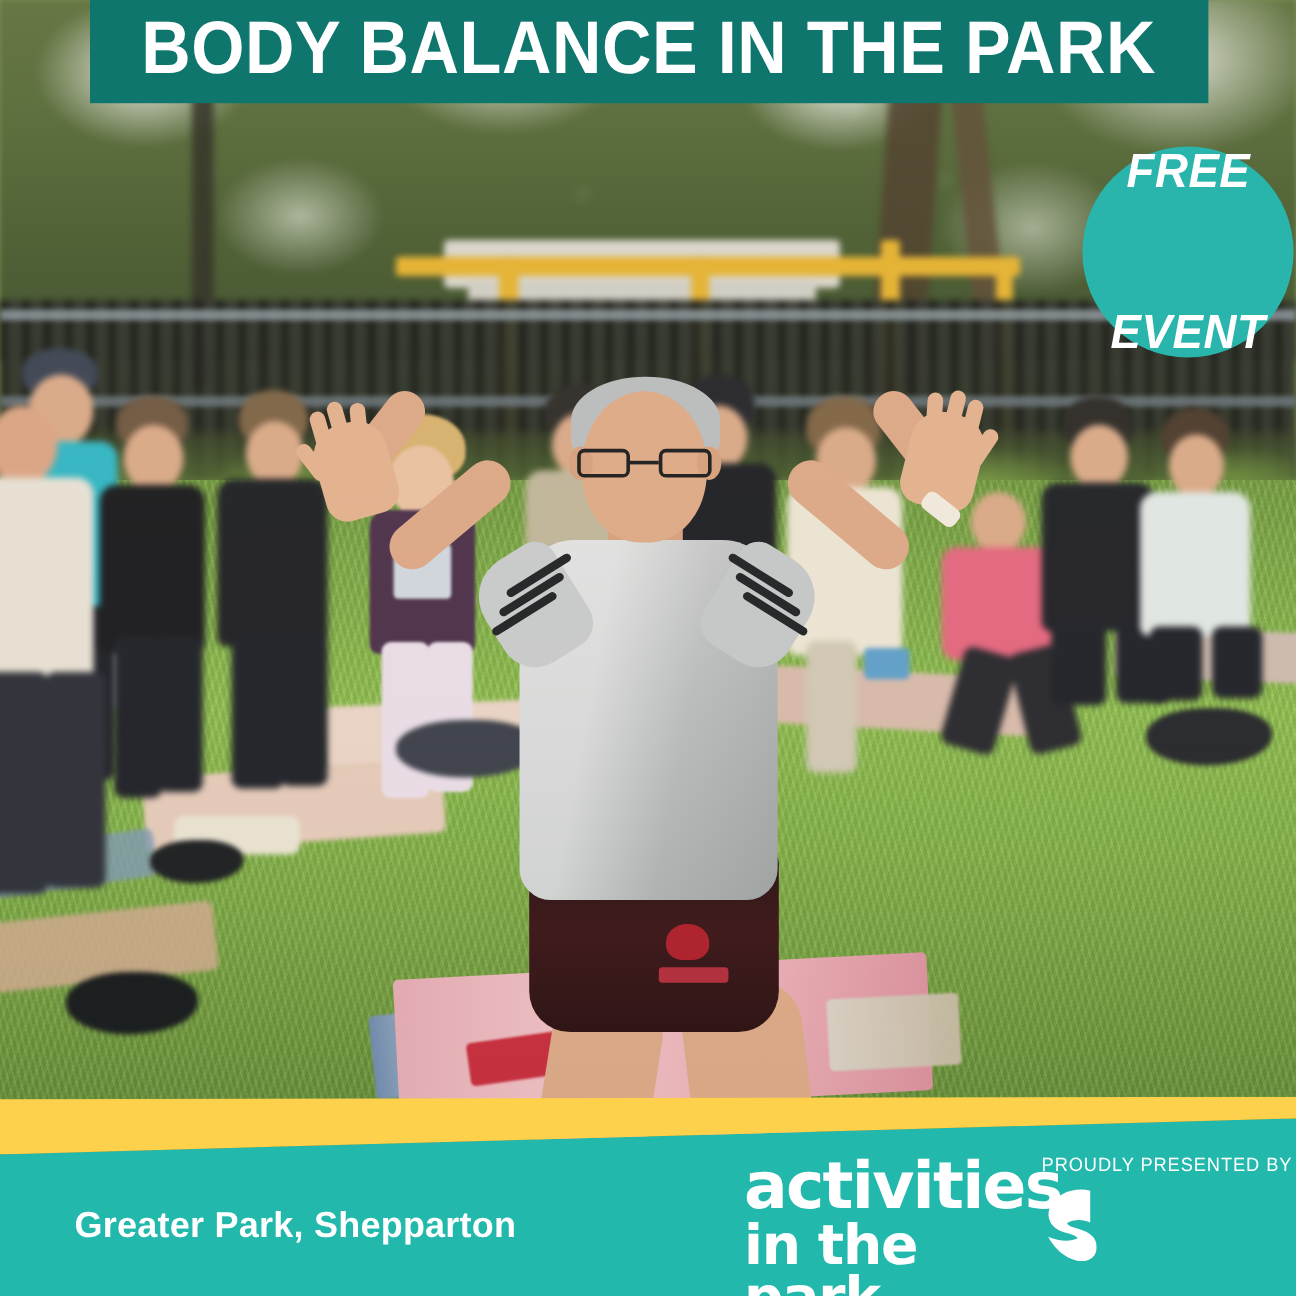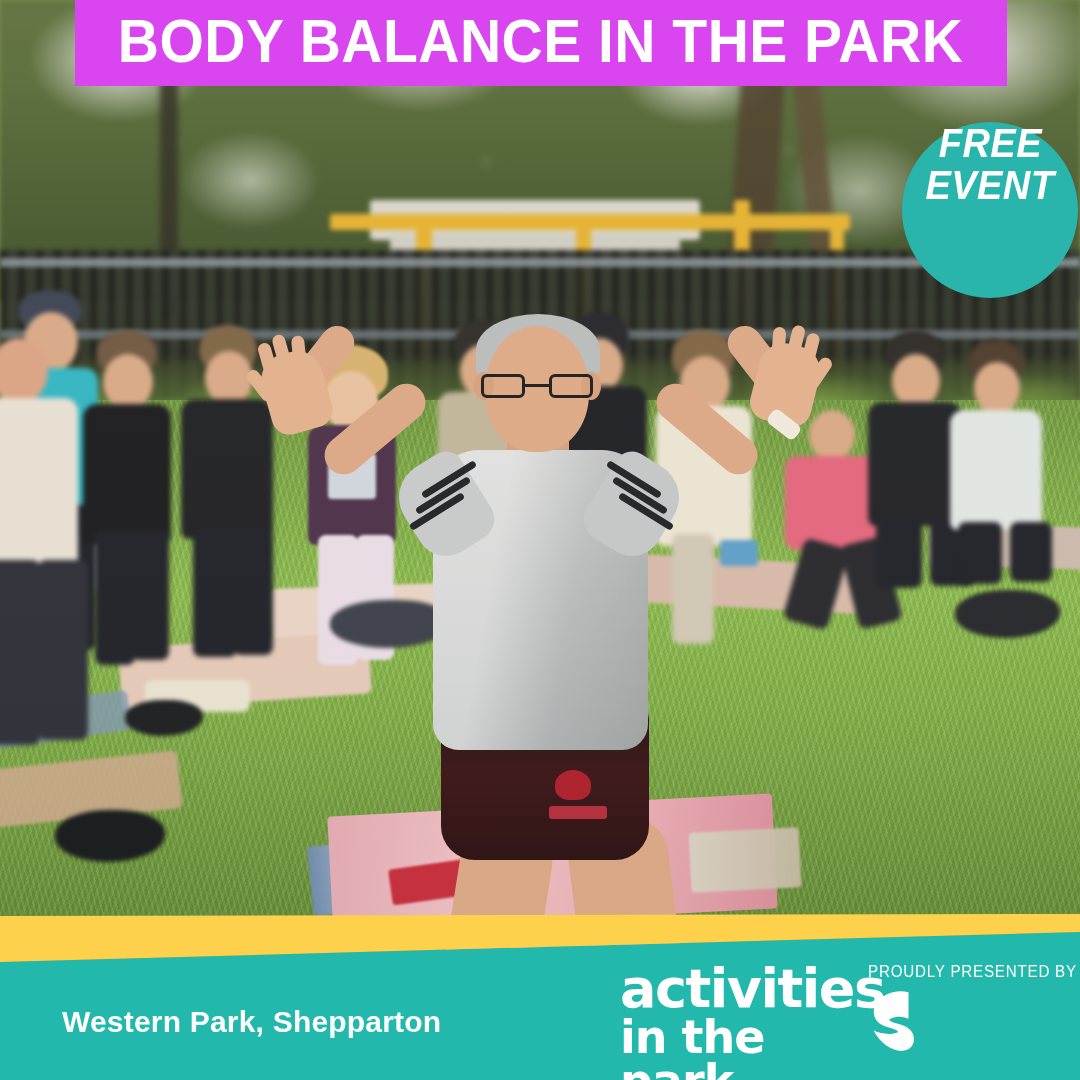--- a/index.html
+++ b/index.html
@@ -248,21 +248,21 @@
     position:absolute; inset:0;
     background: linear-gradient(180deg, rgba(255,240,200,.06), rgba(255,210,160,.04) 60%, rgba(120,160,80,.05));
     pointer-events:none;
   }
 
   
   .title-banner {
     position: absolute;
     left: 75px; top: 0;
     width: 932px; height: 86px;
-    background: #d946ef;
+    background: #0f766e;
     display: flex;
     align-items: center;
     justify-content: center;
   }
   .title-text {
     color: #ffffff;
     font-family: "Liberation Sans Narrow", "Liberation Sans", sans-serif;
     font-weight: 700;
     font-size: 62px;
     line-height: 1;
@@ -275,21 +275,21 @@
   
   .free-badge {
     position: absolute;
     left: 902px; top: 122px;
     width: 176px; height: 176px;
     border-radius: 50%;
     background: #2ab5ac;
     display: flex;
     flex-direction: column;
     align-items: center;
-    justify-content: flex-start;
+    justify-content: space-between;
   }
   .free-badge div {
     color: #ffffff;
     font-family: "Liberation Sans Narrow", "Liberation Sans", sans-serif;
     font-weight: 700;
     font-style: italic;
     font-size: 40px;
     line-height: 1.06;
     letter-spacing: .5px;
     transform: scaleX(.95);
@@ -551,21 +551,21 @@
   </div>
 
   <div class="free-badge">
     <div>FREE</div>
     <div>EVENT</div>
   </div>
 
   <div class="bottom-teal"></div>
   <div class="bottom-yellow"></div>
 
-  <div class="venue">Western Park, Shepparton</div>
+  <div class="venue">Greater Park, Shepparton</div>
 
   <div class="aitp-logo">
     <span class="l1">activities</span>
     <span class="l2">in the park</span>
   </div>
 
   <div class="presented-block">
     <div class="presented-label">PROUDLY PRESENTED BY</div>
     <div class="council-row">
       <span class="council-mark">

